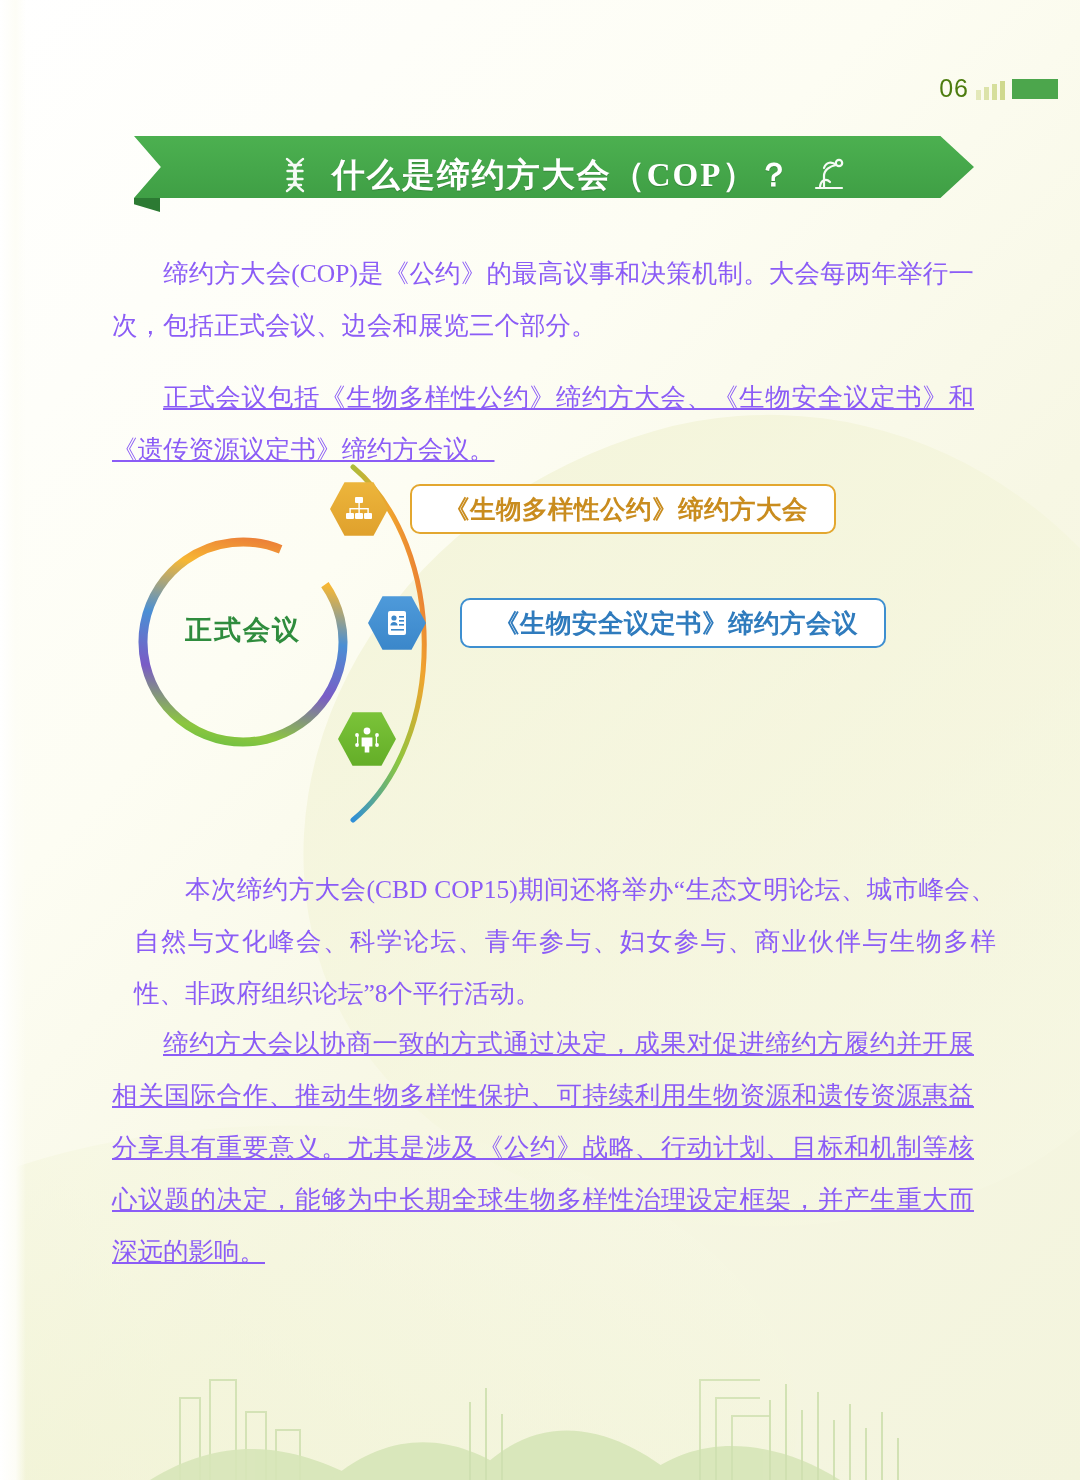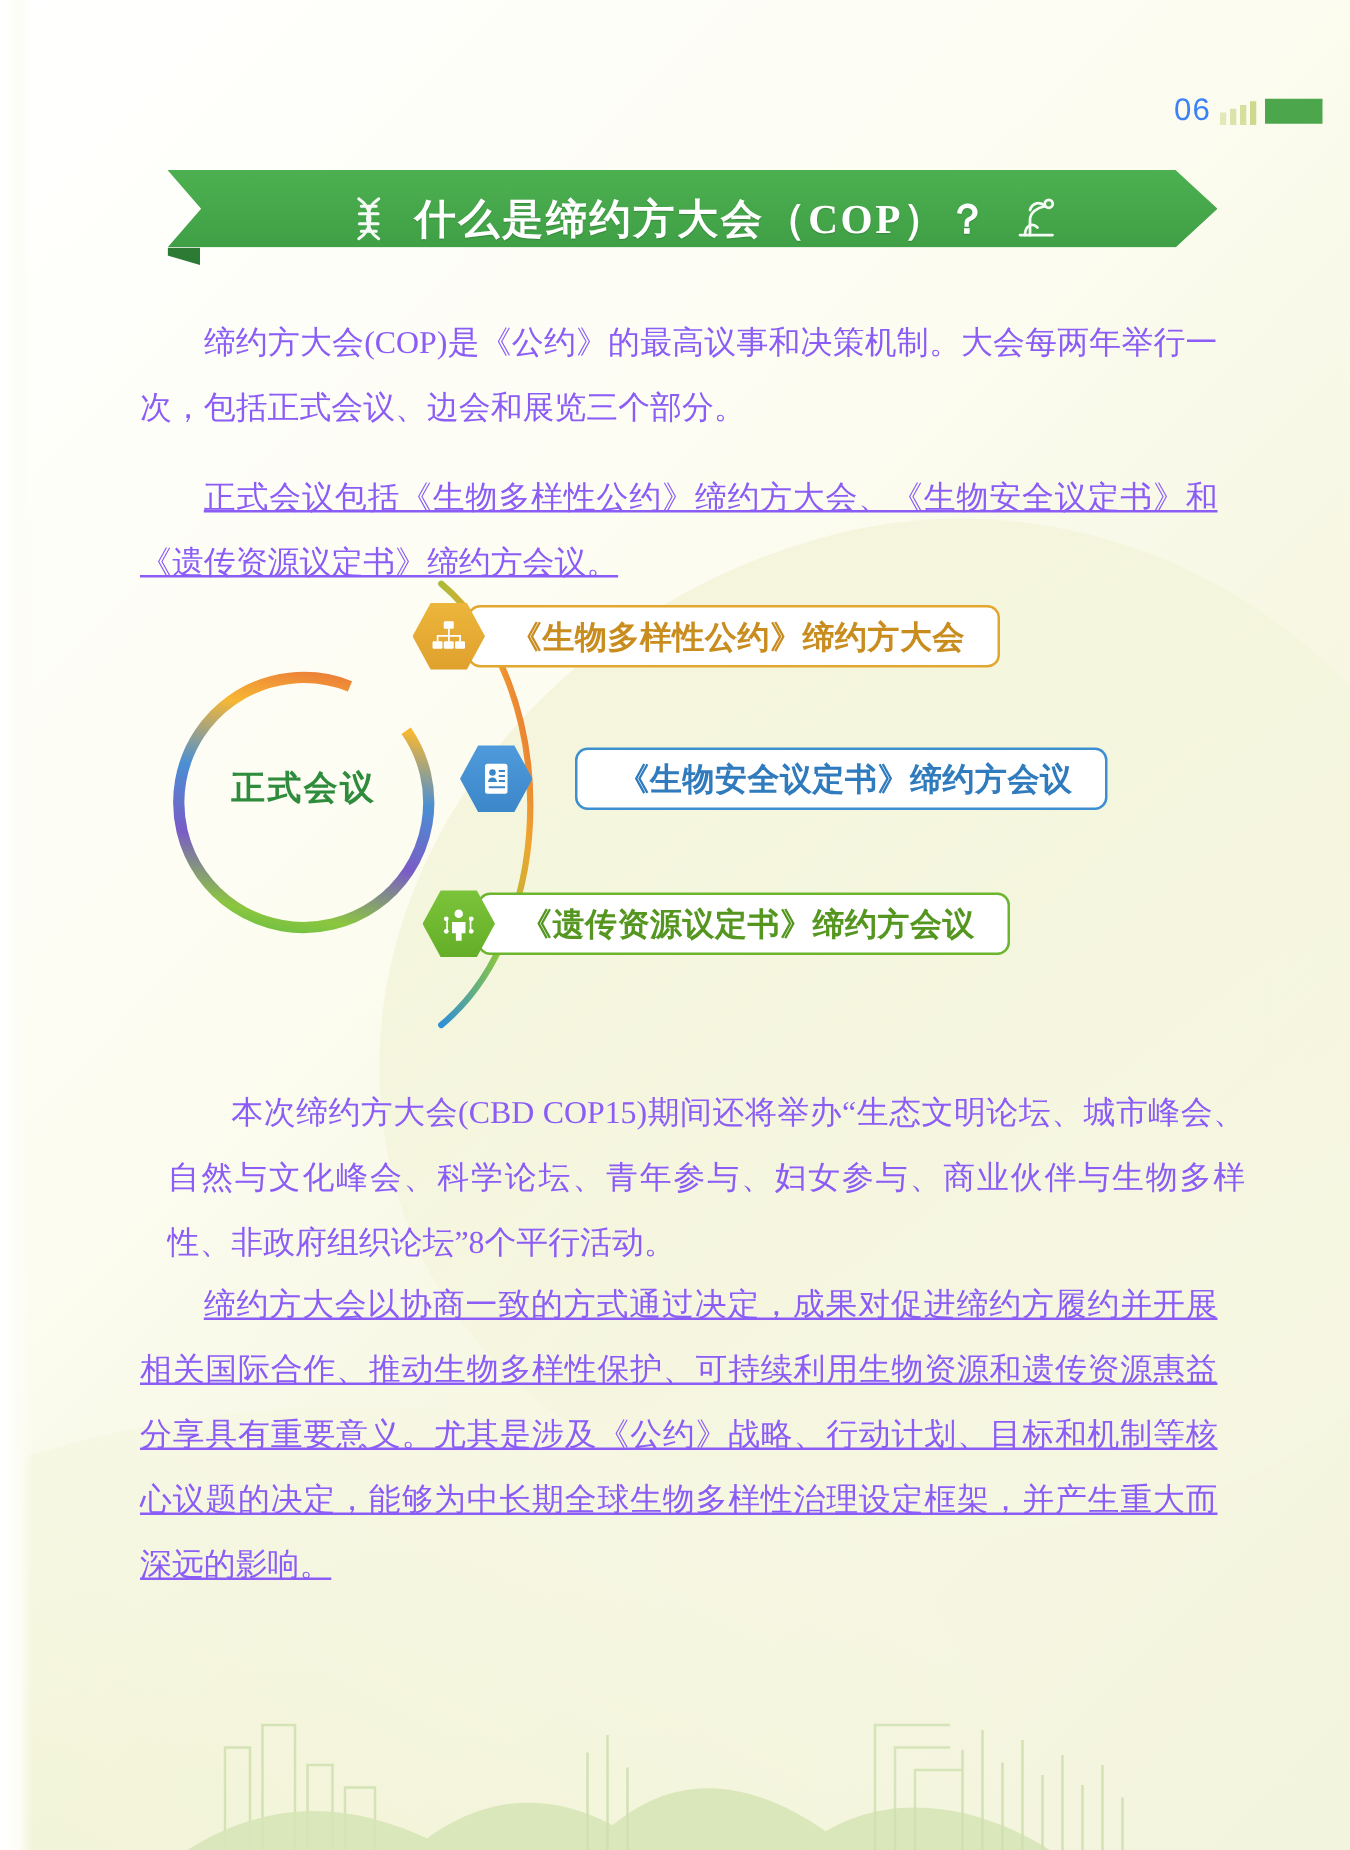--- a/index.html
+++ b/index.html
@@ -52,21 +52,21 @@
   
   .page-number-wrap {
     position: absolute;
     top: 74px;
     right: 22px;
     display: flex;
     align-items: center;
     gap: 7px;
   }
   .page-number {
-    color: #3b82f6;
+    color: #4d7c0f;
     font-size: 25px;
     letter-spacing: 1px;
     font-family: "Liberation Sans", sans-serif;
   }
   .page-bars {
     display: flex;
     align-items: flex-end;
     gap: 3px;
     height: 22px;
   }
@@ -202,21 +202,21 @@
     align-items: center;
     border-radius: 10px;
     border: 2px solid;
     background: #ffffff;
     font-size: 25.5px;
     font-weight: bold;
     letter-spacing: .5px;
     white-space: nowrap;
     font-family: "Liberation Serif", serif;
   }
-  #node-1 { left: 330px; top: 482px; }
+  #node-1 { left: 330px; top: 482px; gap: 36px; }
   #node-2 { left: 368px; top: 596px; gap: 48px; }
   #node-3 { left: 338px; top: 712px; }
 
   
   .skyline {
     position: absolute;
     left: 0;
     bottom: 0;
     width: 1080px;
     height: 200px;
@@ -350,21 +350,20 @@
         <path d="M11.6 15.5h10.8v9h-3.1v6h-4.6v-6h-3.1z"></path>
         <circle cx="7" cy="13" r="1.9"></circle>
         <circle cx="27" cy="13" r="1.9"></circle>
         <circle cx="7" cy="23" r="1.9"></circle>
         <circle cx="27" cy="23" r="1.9"></circle>
         <rect x="7" y="13" width="1.3" height="10"></rect>
         <rect x="25.8" y="13" width="1.3" height="10"></rect>
       </g>
     </svg>
   </span>
-  <span class="node-pill" style="border-color:#6cb62e;color:#54961f">《遗传资源议定书》缔约方会议</span>
 </div>
 
 <p class="para" id="para-3">本次缔约方大会(CBD COP15)期间还将举办“生态文明论坛、城市峰会、自然与文化峰会、科学论坛、青年参与、妇女参与、商业伙伴与生物多样性、非政府组织论坛”8个平行活动。</p>
 <p class="para" id="para-4">缔约方大会以协商一致的方式通过决定，成果对促进缔约方履约并开展相关国际合作、推动生物多样性保护、可持续利用生物资源和遗传资源惠益分享具有重要意义。尤其是涉及《公约》战略、行动计划、目标和机制等核心议题的决定，能够为中长期全球生物多样性治理设定框架，并产生重大而深远的影响。</p>
 
 <div class="skyline">
   <svg width="1080" height="200" viewBox="0 0 1080 200">
     <g fill="none" stroke="#cfe0b0" stroke-width="2" opacity="0.85">
       <path d="M180 200 L180 118 L200 118 L200 200"></path>
       <path d="M210 200 L210 100 L236 100 L236 200"></path>

